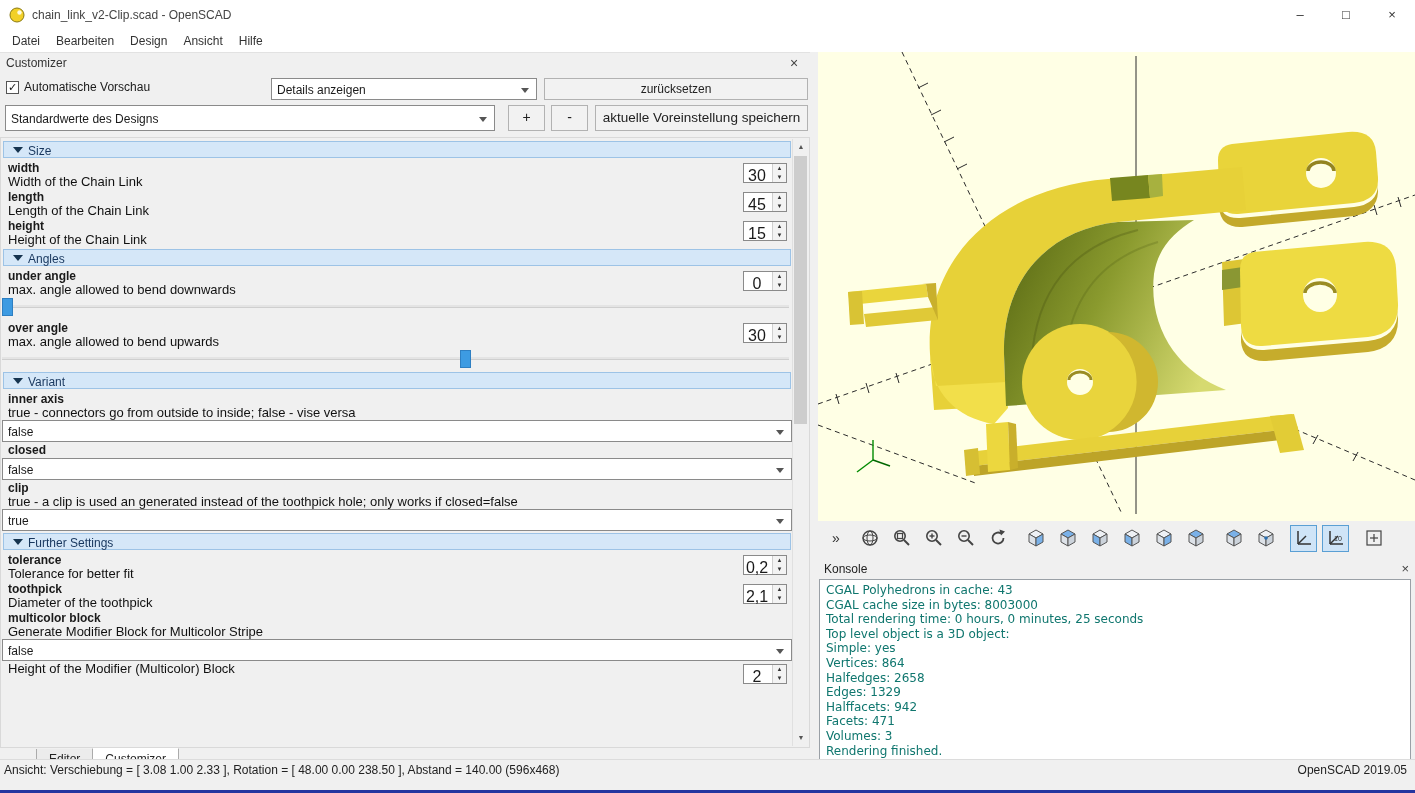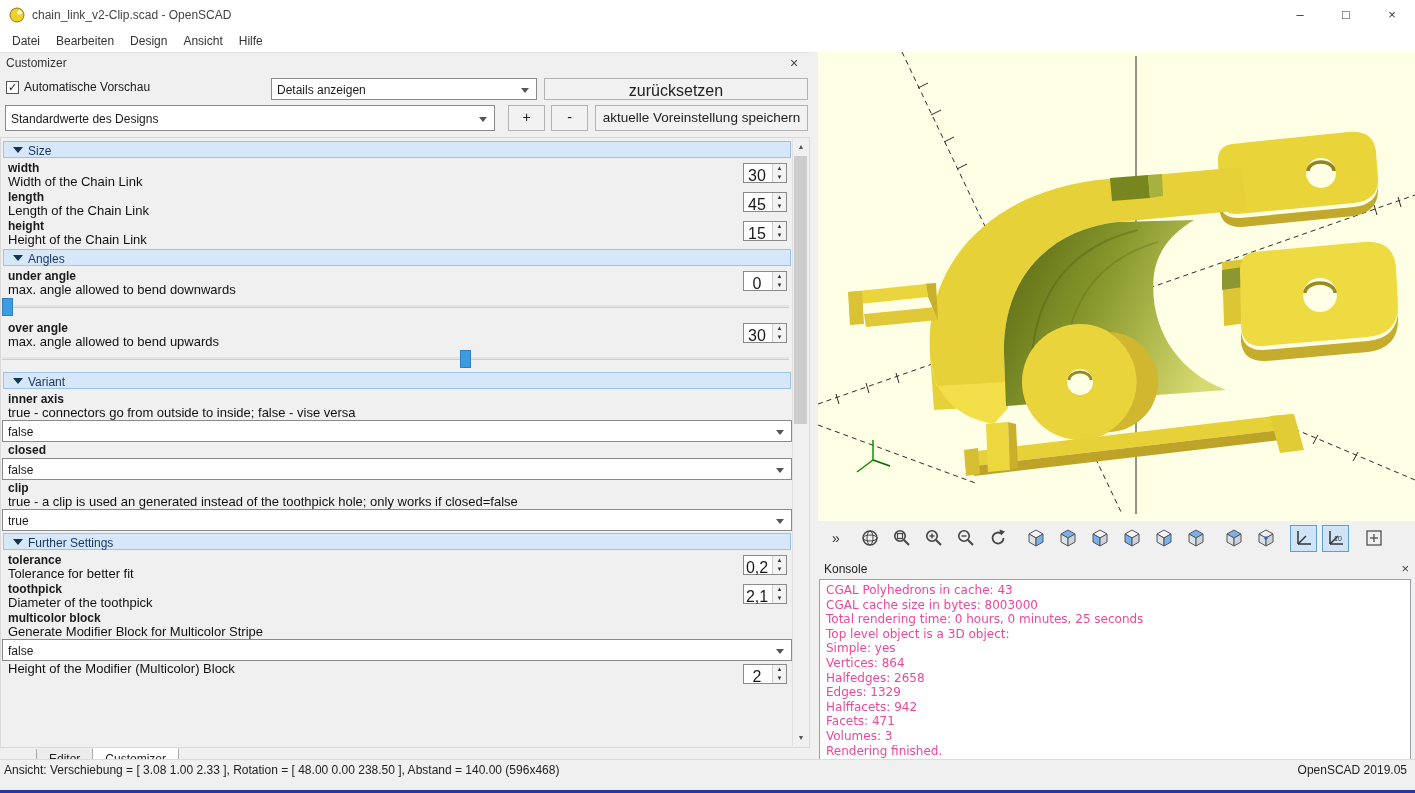--- a/index.html
+++ b/index.html
@@ -24,21 +24,21 @@
   #customizer-panel { position:absolute; left:0; top:0; width:810px; height:718px; background:#f0f0f0; }
   .panel-title { position:absolute; top:0; left:0; right:0; height:21px; background:#f0f0f0; border-top:1px solid #e2e2e2; padding:3px 6px; font-size:12px; color:#333; }
   .panel-close { position:absolute; right:8px; top:2px; font-size:14px; color:#444; width:16px; text-align:center; }
 
   .cust-row1 { position:absolute; top:26px; left:0; right:0; height:22px; }
   .cb-wrap { position:absolute; left:6px; top:2px; display:flex; align-items:center; }
   .cb { width:13px; height:13px; border:1px solid #555; background:#fff; font-size:11px; line-height:11px; text-align:center; color:#111; margin-right:5px; }
   .dd { position:relative; height:22px; border:1px solid #8a8a8a; background:#fff; font-size:12px; padding:4px 18px 0 5px; white-space:nowrap; overflow:hidden; }
   .dd .chev { position:absolute; right:7px; top:9px; width:0; height:0; border-left:4px solid transparent; border-right:4px solid transparent; border-top:5px solid #555; }
   #details-dd { position:absolute; left:271px; top:0; width:266px; }
-  .btn { border:1px solid #b2b2b2; background:#f2f2f2; text-align:center; font-size:16px; color:#222; }
+  .btn { border:1px solid #b2b2b2; background:#f2f2f2; text-align:center; font-size:12px; color:#222; }
   #reset-btn { position:absolute; left:544px; top:0; width:264px; height:22px; padding-top:3px; }
 
   .cust-row2 { position:absolute; top:53px; left:0; right:0; height:26px; }
   #preset-dd { position:absolute; left:5px; top:0; width:490px; height:26px; padding-top:6px; }
   #preset-dd .chev { top:11px; }
   #plus-btn  { position:absolute; left:508px; top:0; width:37px; height:26px; font-size:14px; padding-top:3px; }
   #minus-btn { position:absolute; left:551px; top:0; width:37px; height:26px; font-size:14px; padding-top:3px; }
   #save-btn  { position:absolute; left:595px; top:0; width:213px; height:26px; font-size:13.5px; padding-top:4px; }
 
   #params { position:absolute; top:85px; left:0; right:0; bottom:22px; background:#f0f0f0; border:1px solid #d9d9d9; }
@@ -74,21 +74,21 @@
 
   #view-toolbar { position:absolute; top:469px; left:0; width:597px; height:34px; background:#f0f0f0; display:flex; align-items:center; padding-left:6px; }
   .tool { width:27px; height:27px; border:1px solid transparent; background:transparent; margin-right:5px; display:flex; align-items:center; justify-content:center; }
   .tool.selected { background:#cfe4f7; border:1px solid #5a9fd4; }
   .tool.gap { margin-left:6px; }
 
   #console-panel { position:absolute; top:507px; left:0; width:597px; height:211px; background:#f0f0f0; }
   .console-header { position:relative; height:19px; padding:3px 6px; font-size:12px; color:#222; }
   .console-close { position:absolute; right:6px; top:2px; font-size:13px; color:#444; }
   .console-body { position:absolute; top:20px; left:1px; right:4px; bottom:2px; background:#fff; border:1px solid #9aa0a6; padding:3px 6px; overflow:hidden; }
-  .console-line { font-size:12px; line-height:14.6px; color:#ec4899; font-family:"DejaVu Sans",sans-serif; }
+  .console-line { font-size:12px; line-height:14.6px; color:#0f766e; font-family:"DejaVu Sans",sans-serif; }
 
   
   #statusbar { position:absolute; bottom:3px; left:0; right:0; height:31px; background:#f0f0f0; border-top:1px solid #dcdcdc; }
   #status-left { position:absolute; left:4px; top:3px; font-size:12px; color:#222; }
   #status-right { position:absolute; right:8px; top:3px; font-size:12px; color:#222; }
   #bottom-accent { position:absolute; bottom:0; left:0; right:0; height:3px; background:#24359f; }
 </style>
 </head>
 <body>
 

